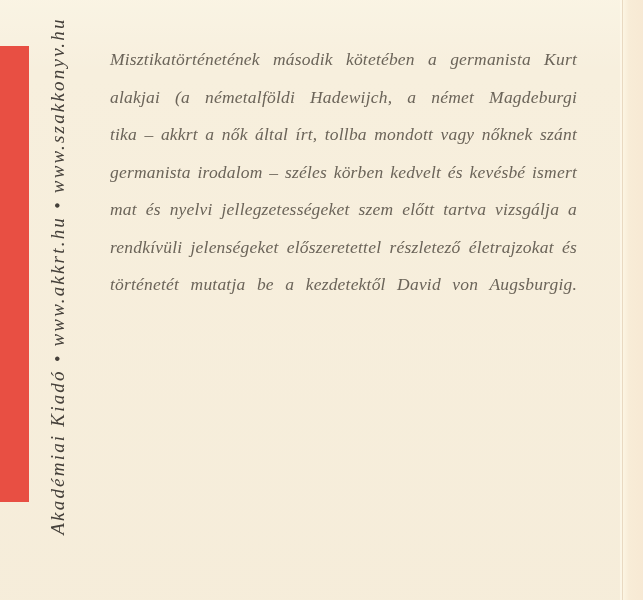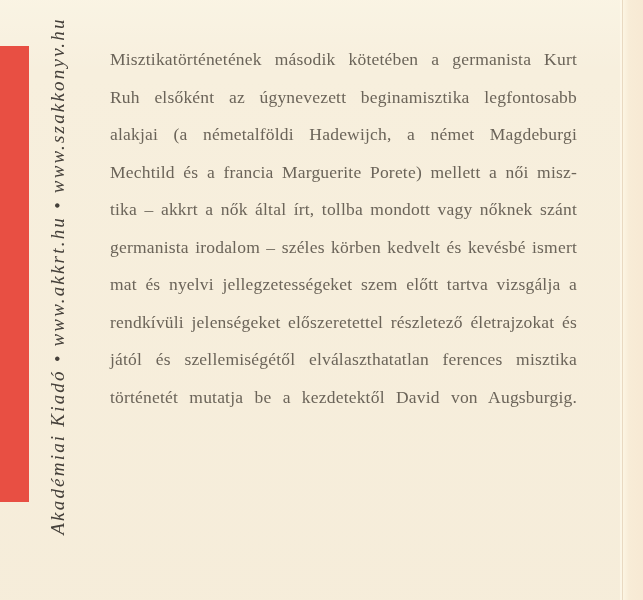--- a/index.html
+++ b/index.html
@@ -54,20 +54,21 @@
     letter-spacing: 0.2px;
   }
   .body-text .line {
     display: block;
     height: 37.5px;
     line-height: 26px;
     text-align: justify;
     text-align-last: justify;
     white-space: normal;
     overflow: visible;
+    font-style: italic;
   }
   .page-edge {
     position: absolute;
     top: 0;
     right: 0;
     width: 20px;
     height: 600px;
     background: linear-gradient(90deg, #fcf5e3 0%, #f8ecd7 30%, #f7e9d4 100%);
     border-left: 1px solid #e9d9c1;
   }
@@ -85,26 +86,23 @@
 <body>
 
 <div id="page">
 
   <div class="red-bar"></div>
 
   <div class="vertical-text">Akadémiai Kiadó • www.akkrt.hu • www.szakkonyv.hu</div>
 
   <div class="body-text">
     <span class="line">Misztikatörténetének második kötetében a germanista Kurt</span>
-    <span class="line">Ruh elsőként az úgynevezett beginamisztika legfontosabb</span>
     <span class="line">alakjai (a németalföldi Hadewijch, a német Magdeburgi</span>
-    <span class="line">Mechtild és a francia Marguerite Porete) mellett a női misz-</span>
     <span class="line">tika – akkrt a nők által írt, tollba mondott vagy nőknek szánt</span>
     <span class="line">germanista irodalom – széles körben kedvelt és kevésbé ismert</span>
     <span class="line">mat és nyelvi jellegzetességeket szem előtt tartva vizsgálja a</span>
     <span class="line">rendkívüli jelenségeket előszeretettel részletező életrajzokat és</span>
-    <span class="line">jától és szellemiségétől elválaszthatatlan ferences misztika</span>
     <span class="line">történetét mutatja be a kezdetektől David von Augsburgig.</span>
   </div>
 
   <div class="page-edge"></div>
 
 </div>
 
 </body></html>

